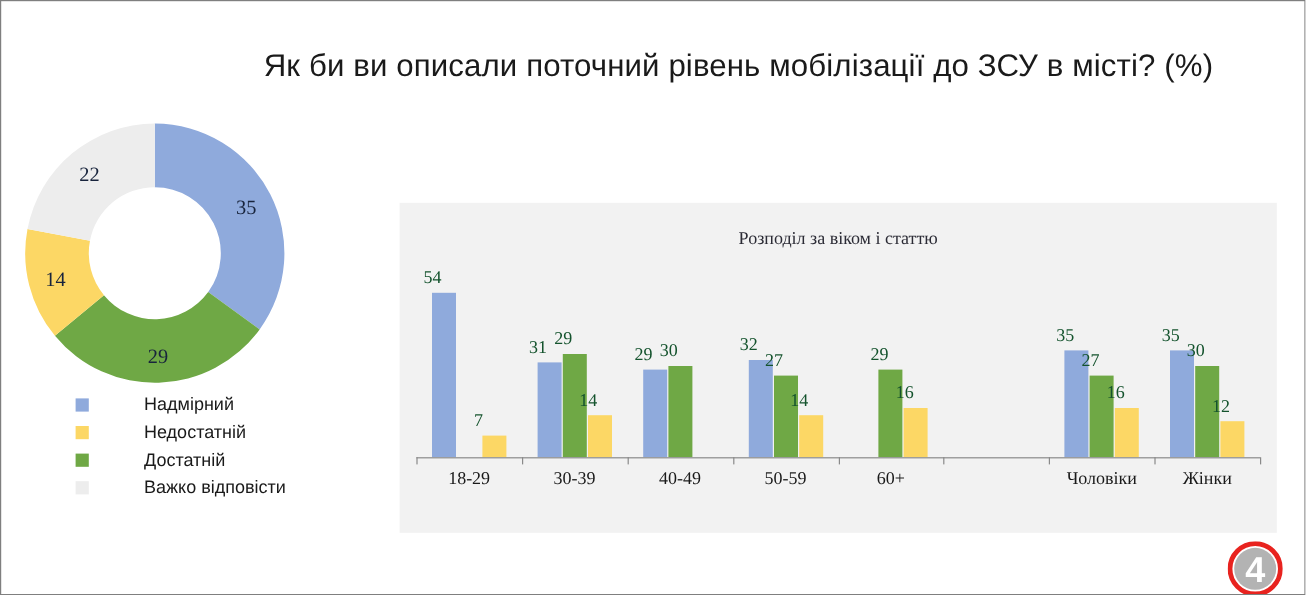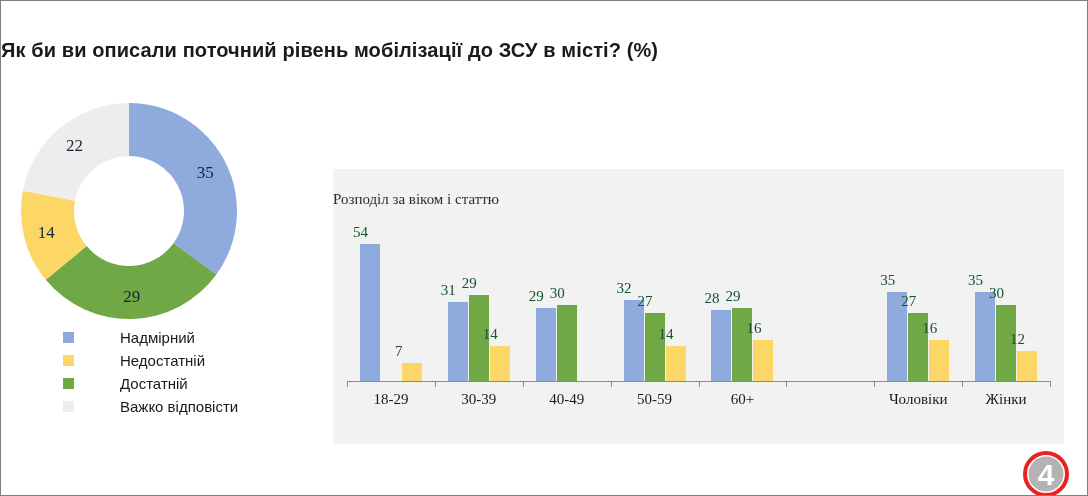--- a/index.html
+++ b/index.html
@@ -18,24 +18,24 @@
     border: 1px solid #7f7f7f;
     box-sizing: border-box;
     overflow: hidden;
   }
   
   #slide-title {
     position: absolute;
     left: 0;
     top: 38px;
     width: 1010px;
-    text-align: left;
+    text-align: right;
     font-family: "Liberation Sans", sans-serif;
-    font-size: 20px;
-    font-weight: bold;
+    font-size: 26px;
+    font-weight: normal;
     color: #1a1a1a;
     letter-spacing: 0.1px;
   }
   
   #donut-block {
     position: absolute;
     left: 14px;
     top: 96px;
     width: 250px;
     height: 235px;
@@ -79,20 +79,21 @@
     top: 168px;
     width: 731px;
     height: 275px;
     background: #f2f2f2;
   }
   #bar-subtitle {
     position: absolute;
     left: 0;
     top: 22px;
     width: 100%;
+    text-align: center;
     font-family: "Liberation Serif", serif;
     font-size: 15px;
     color: #2b2b35;
   }
   #plot-area {
     position: absolute;
     left: 14px;
     top: 60px;
     width: 703px;
     height: 152px;
@@ -245,24 +246,20 @@
           <div class="bar-wrap" style="left: 21px; height: 152px;">
             <div class="bar" style="height: 68.4px; background: rgb(111, 168, 69);"></div>
             <div class="bar-value" style="bottom: 71.4px;">27</div>
           </div>
           <div class="bar-wrap" style="left: 42px; height: 152px;">
             <div class="bar" style="height: 35.4667px; background: rgb(252, 215, 101);"></div>
             <div class="bar-value" style="bottom: 38.4667px;">14</div>
           </div>
         </div>
         <div class="bar-group" style="left: 364.438px; width: 62px;">
-          <div class="bar-wrap" style="left: 0px; height: 152px;">
-            <div class="bar" style="height: 70.9333px; background: rgb(143, 170, 220);"></div>
-            <div class="bar-value" style="bottom: 73.9333px;">28</div>
-          </div>
           <div class="bar-wrap" style="left: 21px; height: 152px;">
             <div class="bar" style="height: 73.4667px; background: rgb(111, 168, 69);"></div>
             <div class="bar-value" style="bottom: 76.4667px;">29</div>
           </div>
           <div class="bar-wrap" style="left: 42px; height: 152px;">
             <div class="bar" style="height: 40.5333px; background: rgb(252, 215, 101);"></div>
             <div class="bar-value" style="bottom: 43.5333px;">16</div>
           </div>
         </div>
         <div class="bar-group" style="left: 540.188px; width: 62px;">

